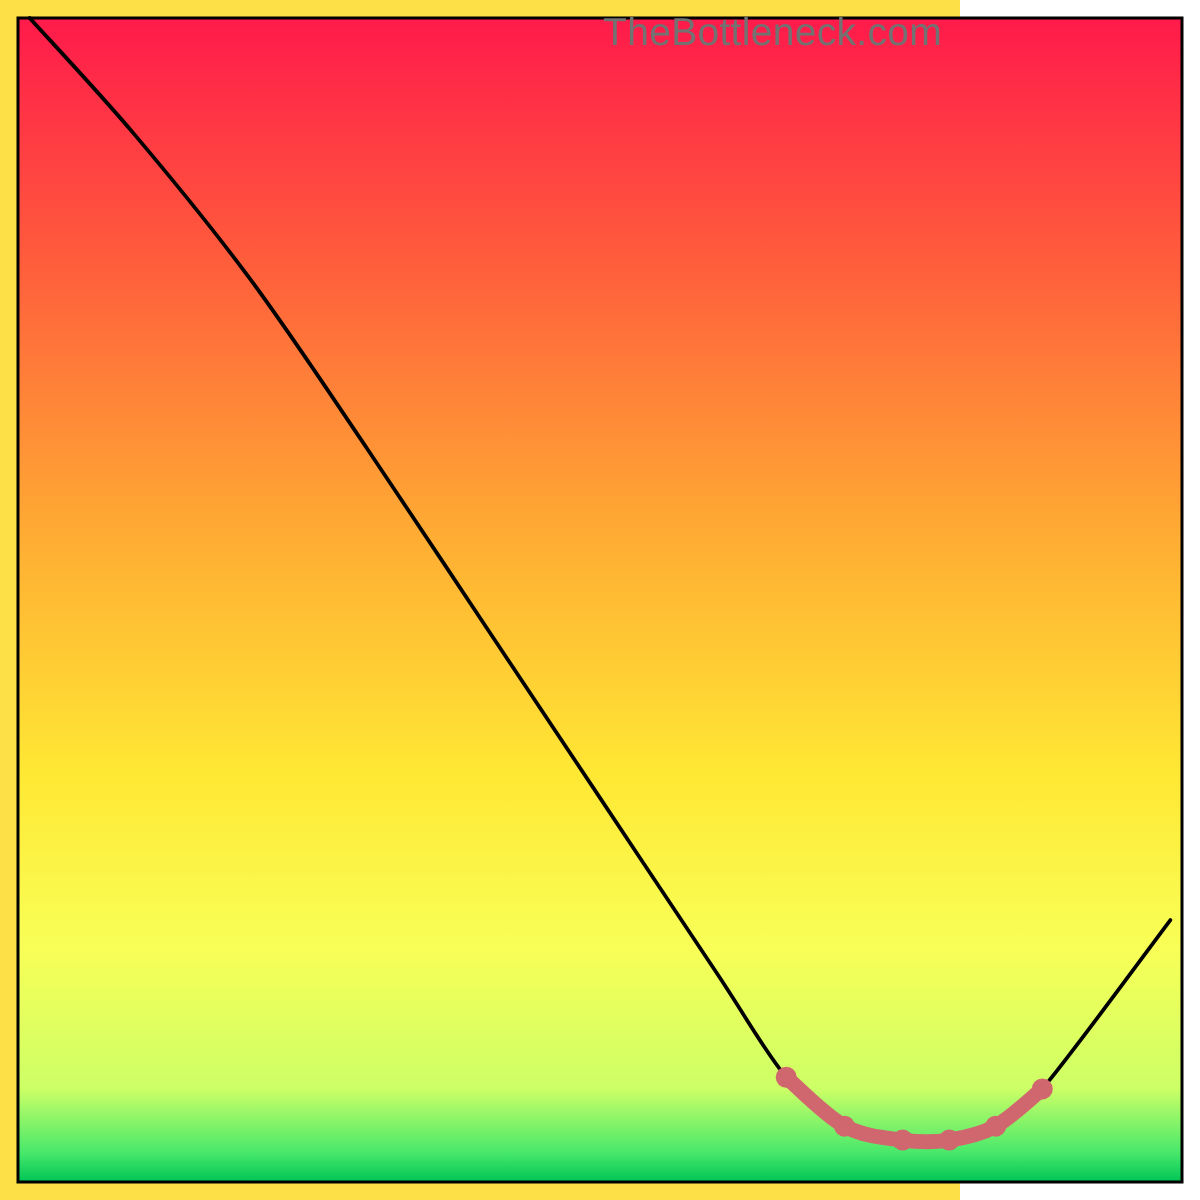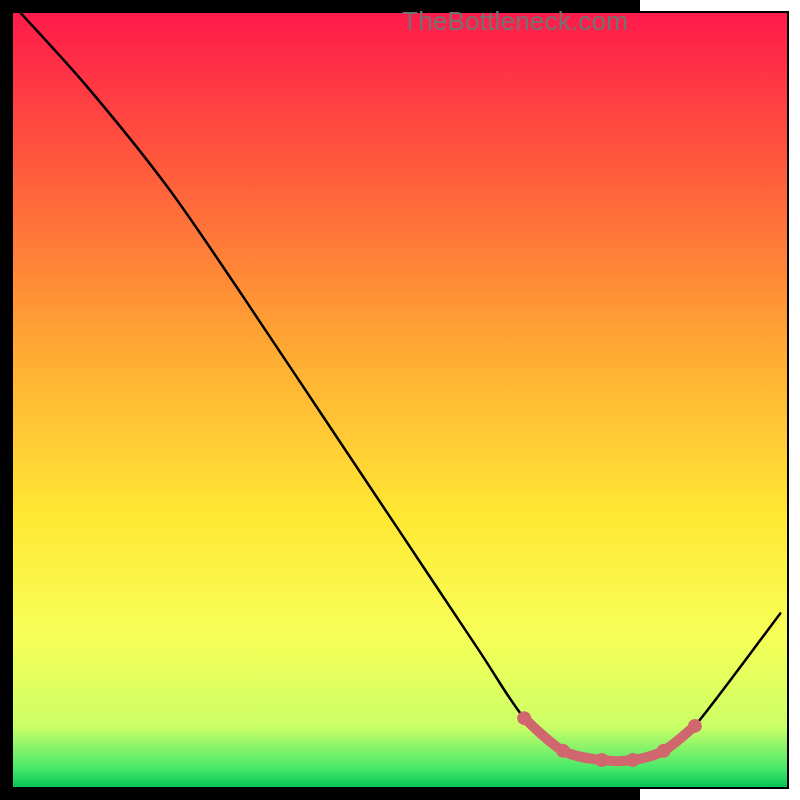--- a/index.html
+++ b/index.html
@@ -7,21 +7,21 @@
     padding: 0;
     width: 800px;
     height: 800px;
     overflow: hidden;
     font-family: Arial, Helvetica, sans-serif;
   }
   .wrapper {
     position: relative;
     width: 640px;
     height: 800px;
-    background: #000000;
+    background: #fde047;
   }
   .watermark {
     position: absolute;
     top: 6px;
     right: 12px;
     font-size: 26px;
     font-weight: 500;
     color: #727272;
     letter-spacing: 0.2px;
     z-index: 10;

